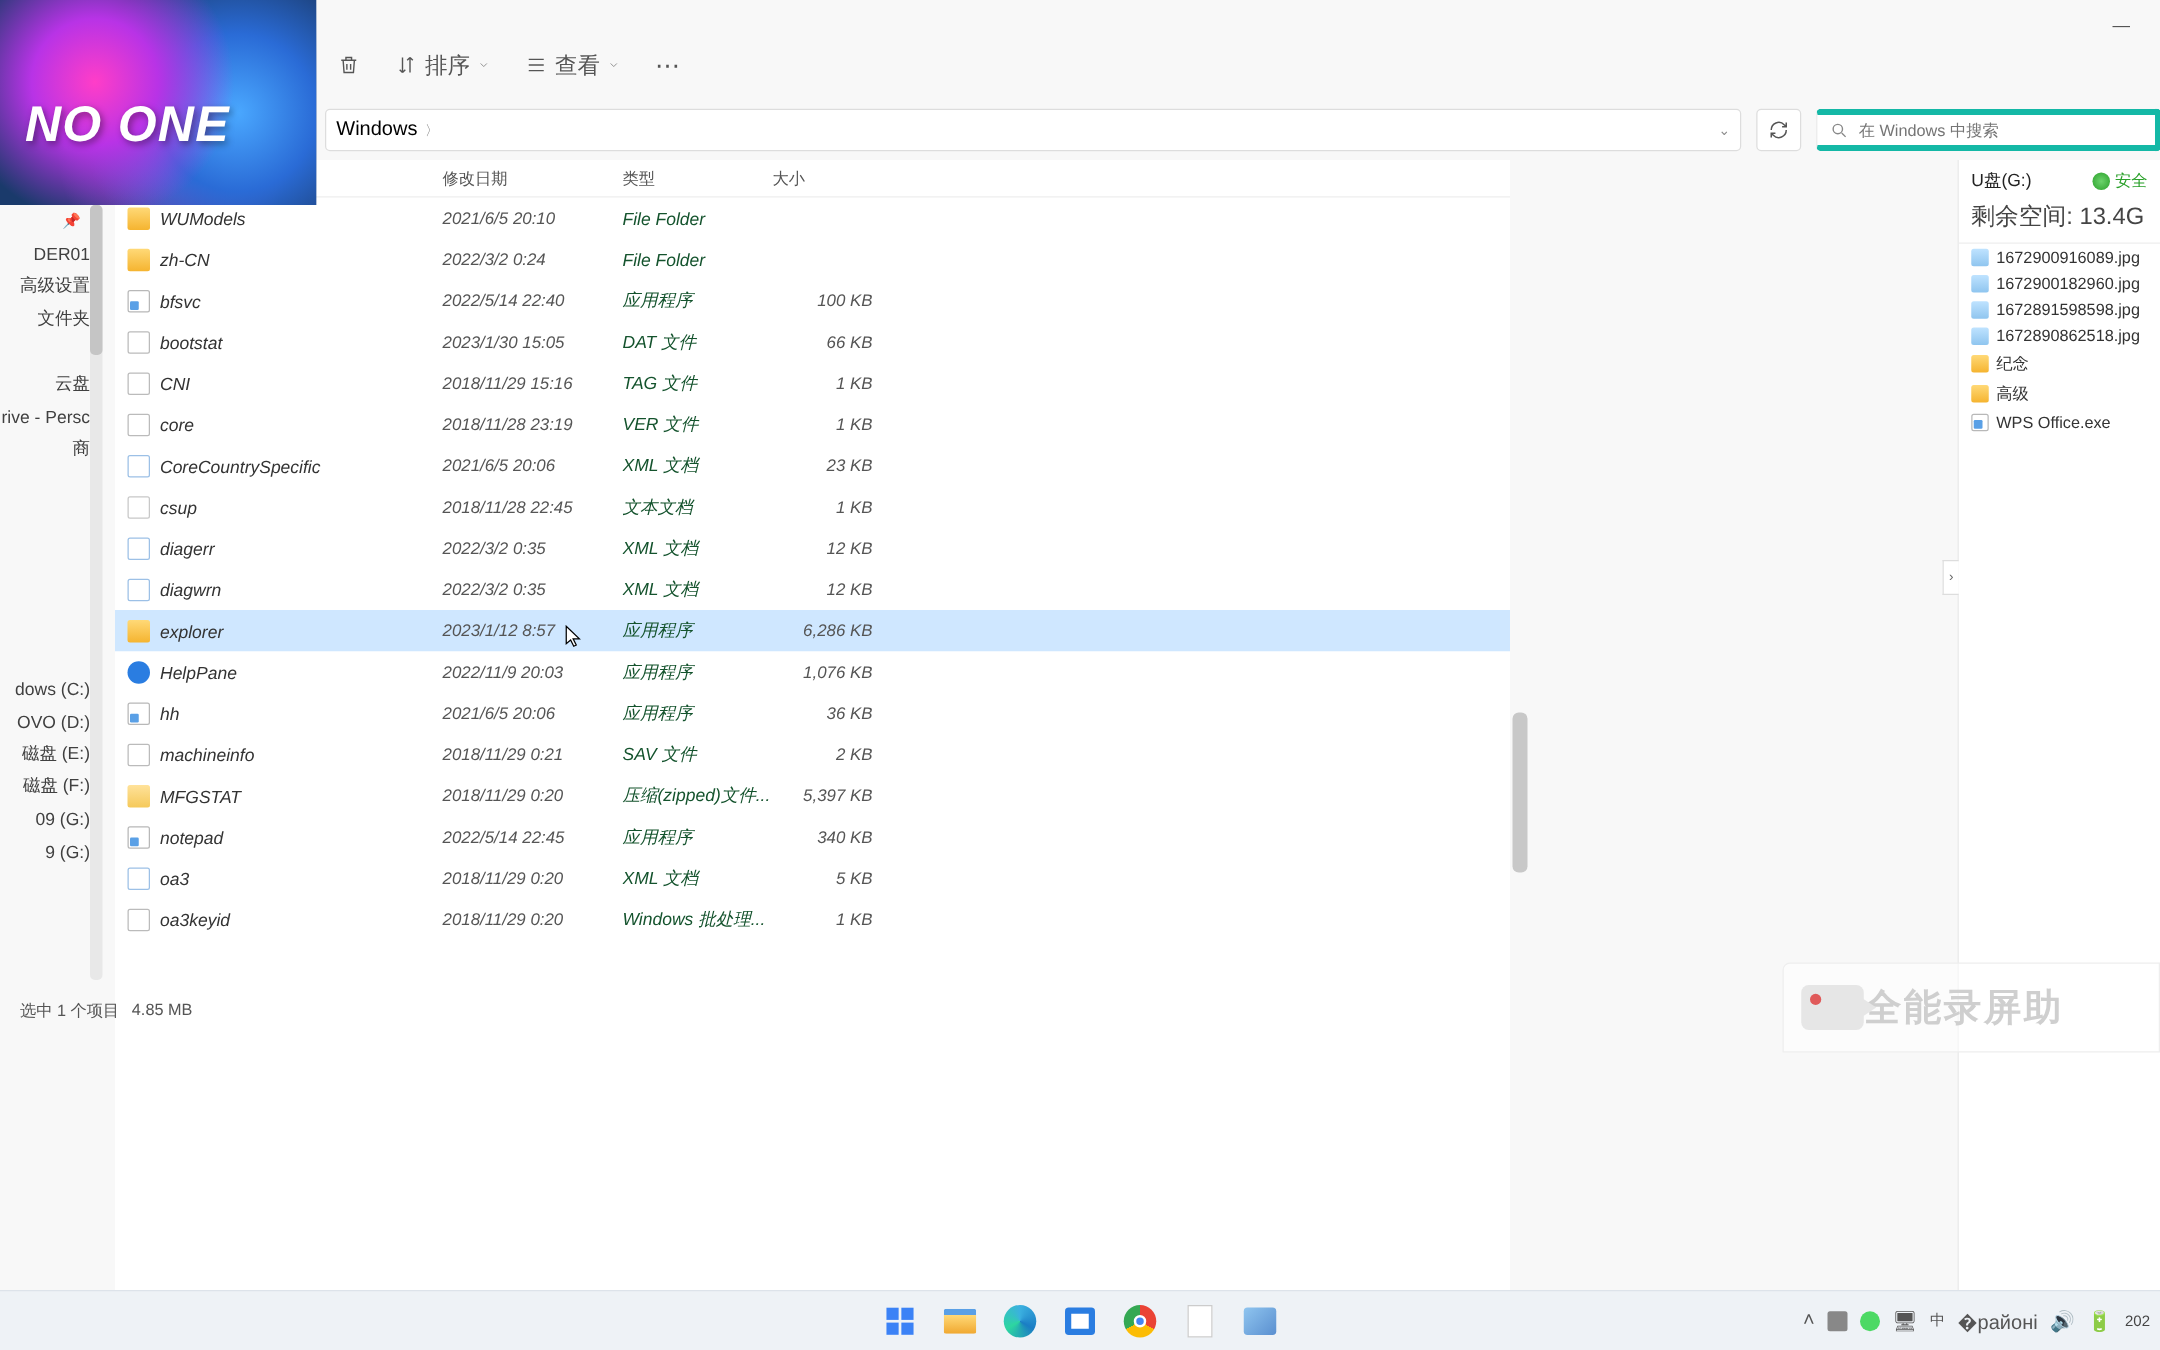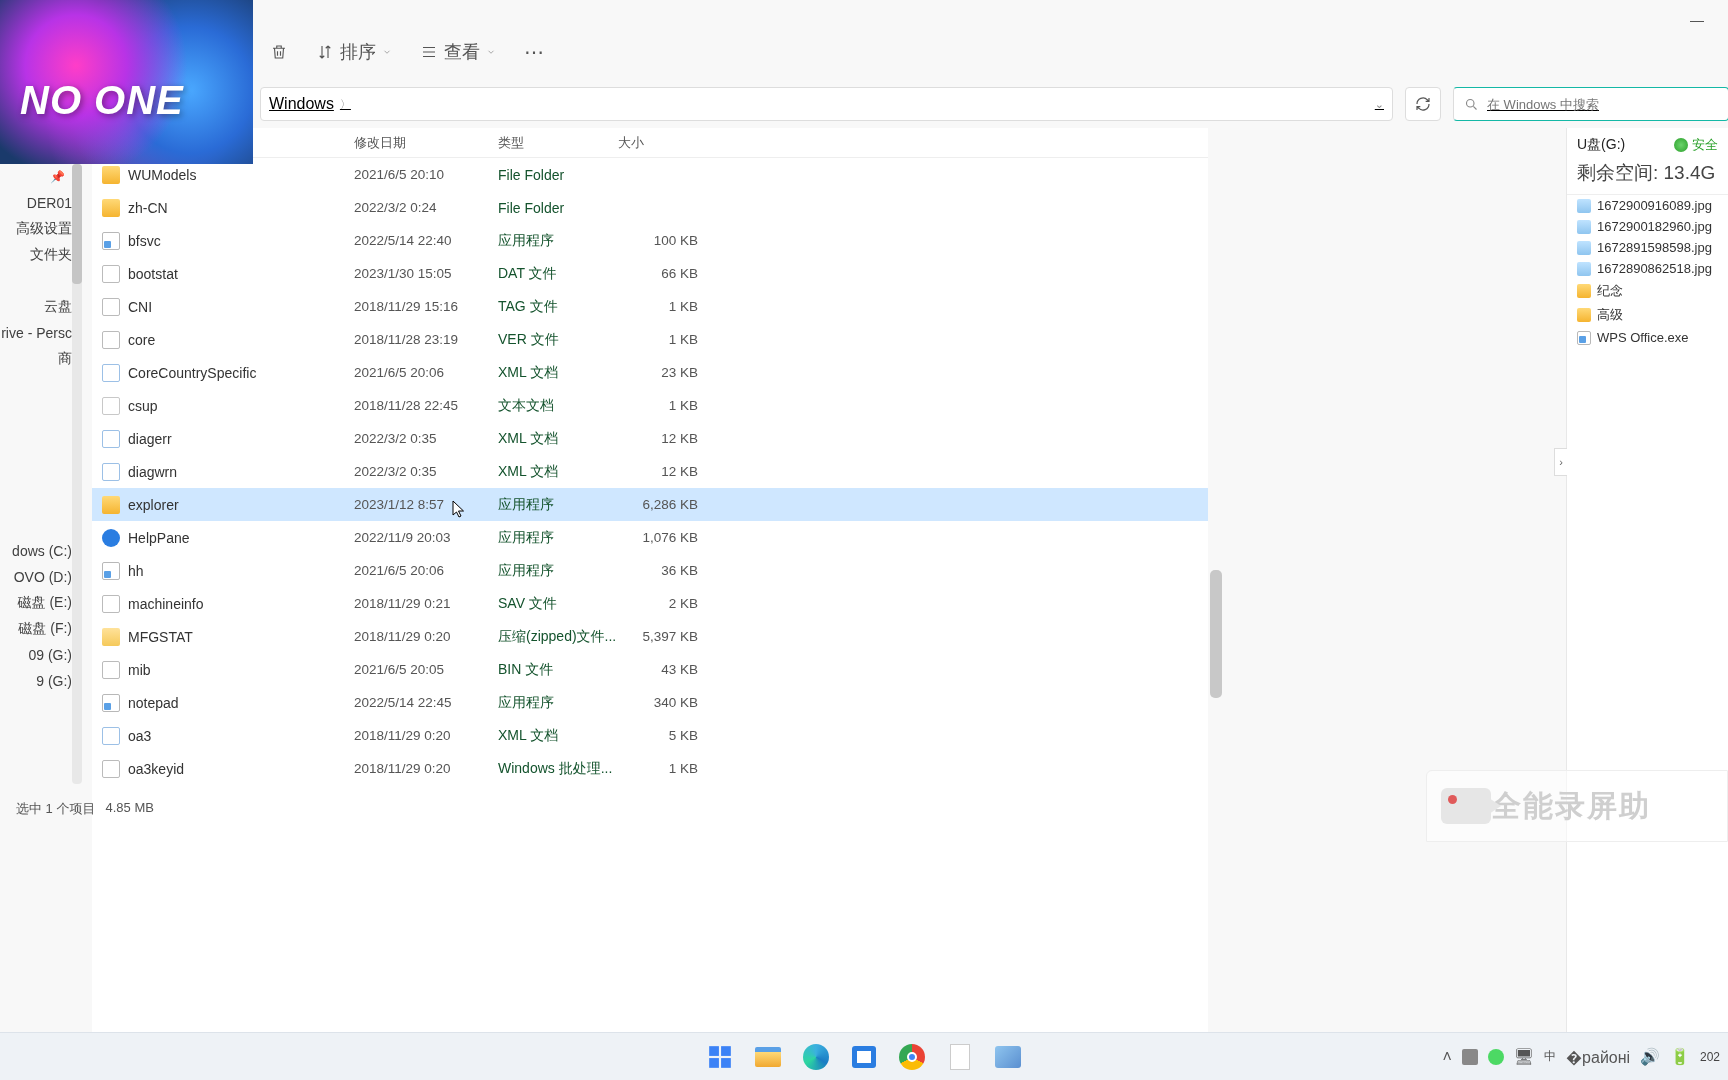--- a/index.html
+++ b/index.html
@@ -19,46 +19,46 @@
 .toolbar { position:absolute; top:30px; left:260px; right:0; height:44px; display:flex; align-items:center; gap:28px; padding-left:10px;}
 .tbtn { display:flex; align-items:center; gap:6px; color:#555; font-size:18px; cursor:pointer;}
 .tbtn svg { width:18px; height:18px; stroke:#555; fill:none; stroke-width:1.5;}
 .tbtn .chev { width:10px; height:10px; stroke:#777;}
 
 
 .winctl { position:absolute; top:6px; right:0; display:flex; gap:18px; padding-right:14px;}
 .winctl span { width:34px; height:28px; display:flex; align-items:center; justify-content:center; color:#555; font-size:14px;}
 
 
-.addrrow { position:absolute; top:86px; left:0; right:0; height:36px; display:flex; align-items:center; gap:12px;text-decoration:underline;}
+.addrrow { position:absolute; top:86px; left:0; right:0; height:36px; display:flex; align-items:center; gap:12px;}
 .pin { position:absolute; top:170px; left:50px; color:#666; font-size:12px;}
 .crumb { margin-left:260px; flex:1; height:34px; border:1px solid #ddd; border-radius:4px; display:flex; align-items:center; padding:0 8px; background:#fff;}
 .crumb .sep { color:#888; margin:0 6px; font-size:11px;}
 .crumb .drop { margin-left:auto; color:#888; font-size:11px;}
 .refresh { width:36px; height:34px; border:1px solid #ddd; border-radius:4px; display:flex; align-items:center; justify-content:center; background:#fff;}
-.search { width:276px; height:34px; border:1px solid #14b8a6; border-left:1px solid #ddd; border-radius:4px; display:flex; align-items:center; padding:0 10px; gap:8px; background:#fff; margin-right:-1px;}
+.search { width:276px; height:34px; border:5px solid #14b8a6; border-left:1px solid #ddd; border-radius:4px; display:flex; align-items:center; padding:0 10px; gap:8px; background:#fff; margin-right:-1px;}
 .search svg { width:15px; height:15px; stroke:#888; fill:none; stroke-width:1.8;}
 .search input { border:none; outline:none; flex:1; font-size:13px; color:#333; background:transparent;}
 
 
 .leftnav { position:absolute; top:170px; left:0; width:78px; bottom:36px; font-size:14px; color:#404040; }
 .leftnav .it { height:26px; display:flex; align-items:center; justify-content:flex-end; padding-right:6px; white-space:nowrap; overflow:hidden;}
 .leftnav .gap { height:26px; }
 .leftscroll { position:absolute; top:164px; left:72px; width:10px; height:620px; background:#e8e8e8; border-radius:4px;}
 .leftscroll .thumb { position:absolute; top:0; width:10px; height:120px; background:#c5c5c5; border-radius:4px;}
 
 
 .filearea { position:absolute; top:128px; left:92px; width:1116px; bottom:36px; background:#fff;}
 .hdr { height:30px; display:flex; align-items:center; border-bottom:1px solid #eee; font-size:13px; color:#555;}
 .hdr .c1 { width:262px; padding-left:18px;}
 .hdr .c2 { width:144px;}
 .hdr .c3 { width:120px;}
 .hdr .c4 { width:80px; text-align:left;}
 .rows { }
-.row { height:33px; display:flex; align-items:center; font-size:14px; color:#333;}
+.row { height:33px; display:flex; align-items:center; font-size:14px; color:#333;font-style:italic;}
 .row.sel { background:#cfe7ff;}
 .row .c1 { width:262px; padding-left:10px; display:flex; align-items:center; gap:8px;}
 .row .c2 { width:144px; color:#555; font-size:13.5px;}
 .row .c3 { width:120px; color:#14532d; font-size:14px; white-space:nowrap; overflow:hidden; text-overflow:ellipsis;}
 .row .c4 { width:80px; color:#555; font-size:13.5px; text-align:right;}
 .ic { width:18px; height:18px; flex-shrink:0;}
 
 
 .filescroll { position:absolute; top:128px; left:1210px; width:12px; height:656px;}
 .filescroll .thumb { position:absolute; top:442px; width:12px; height:128px; background:#c8c8c8; border-radius:5px;}
@@ -321,29 +321,20 @@
         <div class="c1">
           <span class="ic ico-zip"></span>
           <span>MFGSTAT</span>
         </div>
         <div class="c2">2018/11/29 0:20</div>
         <div class="c3">压缩(zipped)文件...</div>
         <div class="c4">5,397 KB</div>
       </div>
       <div class="row">
         <div class="c1">
-          <span class="ic ico-file"></span>
-          <span>mib</span>
-        </div>
-        <div class="c2">2021/6/5 20:05</div>
-        <div class="c3">BIN 文件</div>
-        <div class="c4">43 KB</div>
-      </div>
-      <div class="row">
-        <div class="c1">
           <span class="ic ico-exe"></span>
           <span>notepad</span>
         </div>
         <div class="c2">2022/5/14 22:45</div>
         <div class="c3">应用程序</div>
         <div class="c4">340 KB</div>
       </div>
       <div class="row">
         <div class="c1">
           <span class="ic ico-xml"></span>

